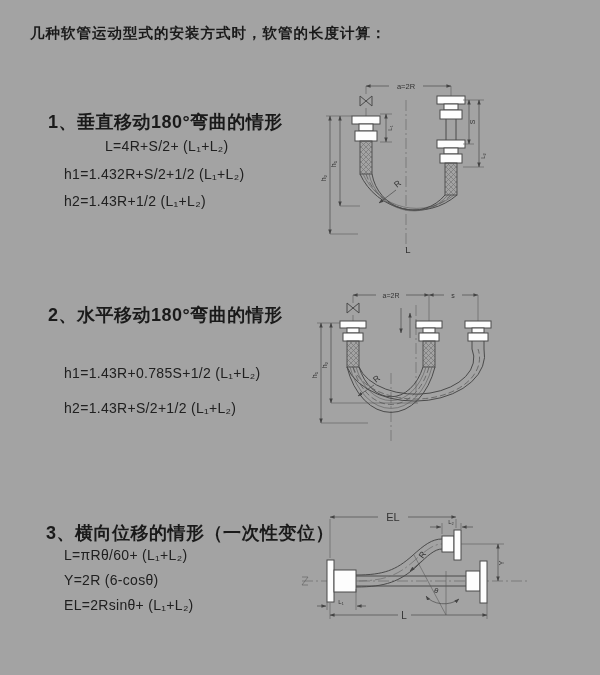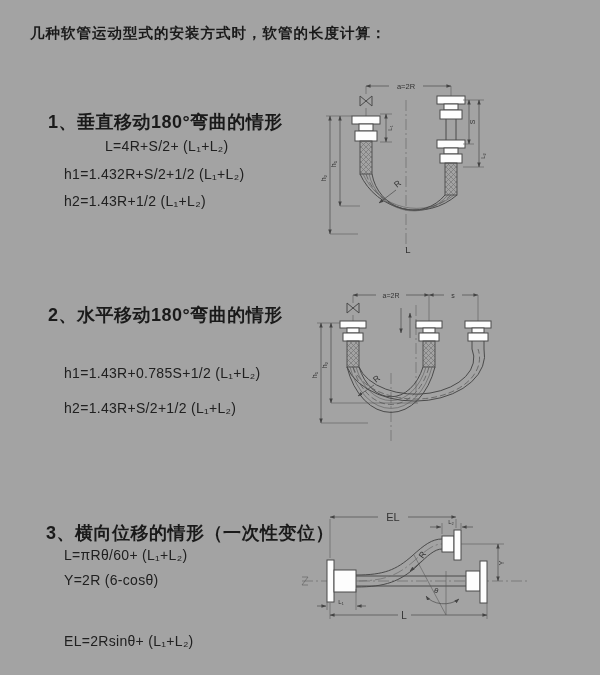--- a/index.html
+++ b/index.html
@@ -30,21 +30,21 @@
   <div class="formula" style="left:64px;top:166px;">h1=1.432R+S/2+1/2 (L₁+L₂)</div>
   <div class="formula" style="left:64px;top:193px;">h2=1.43R+1/2 (L₁+L₂)</div>
 
   <div class="sec-heading" style="left:48px;top:303px;">2、水平移动180°弯曲的情形</div>
   <div class="formula" style="left:64px;top:357px;margin-top:8px;">h1=1.43R+0.785S+1/2 (L₁+L₂)</div>
   <div class="formula" style="left:64px;top:384px;margin-top:16px;">h2=1.43R+S/2+1/2 (L₁+L₂)</div>
 
   <div class="sec-heading" style="left:46px;top:521px;">3、横向位移的情形（一次性变位）</div>
   <div class="formula" style="left:64px;top:547px;">L=πRθ/60+ (L₁+L₂)</div>
   <div class="formula" style="left:64px;top:572px;">Y=2R (6-cosθ)</div>
-  <div class="formula" style="left:64px;top:597px;margin-top:36px;">EL=2Rsinθ+ (L₁+L₂)</div>
+  <div class="formula" style="left:64px;top:597px;">EL=2Rsinθ+ (L₁+L₂)</div>
 
   <svg style="left:306px;top:72px;" width="285" height="185" viewBox="0 0 285 185">
     <defs>
       <marker id="arr1" viewBox="0 0 7 7" refX="6.5" refY="3.5" markerWidth="7" markerHeight="7" orient="auto-start-reverse">
         <path d="M0,1 L7,3.5 L0,6 Z" fill="#444"></path>
       </marker>
       <pattern id="braid1" width="5" height="5" patternUnits="userSpaceOnUse">
         <path d="M0,5 L5,0 M0,0 L5,5" stroke="#777" stroke-width="0.7"></path>
       </pattern>
     </defs>

